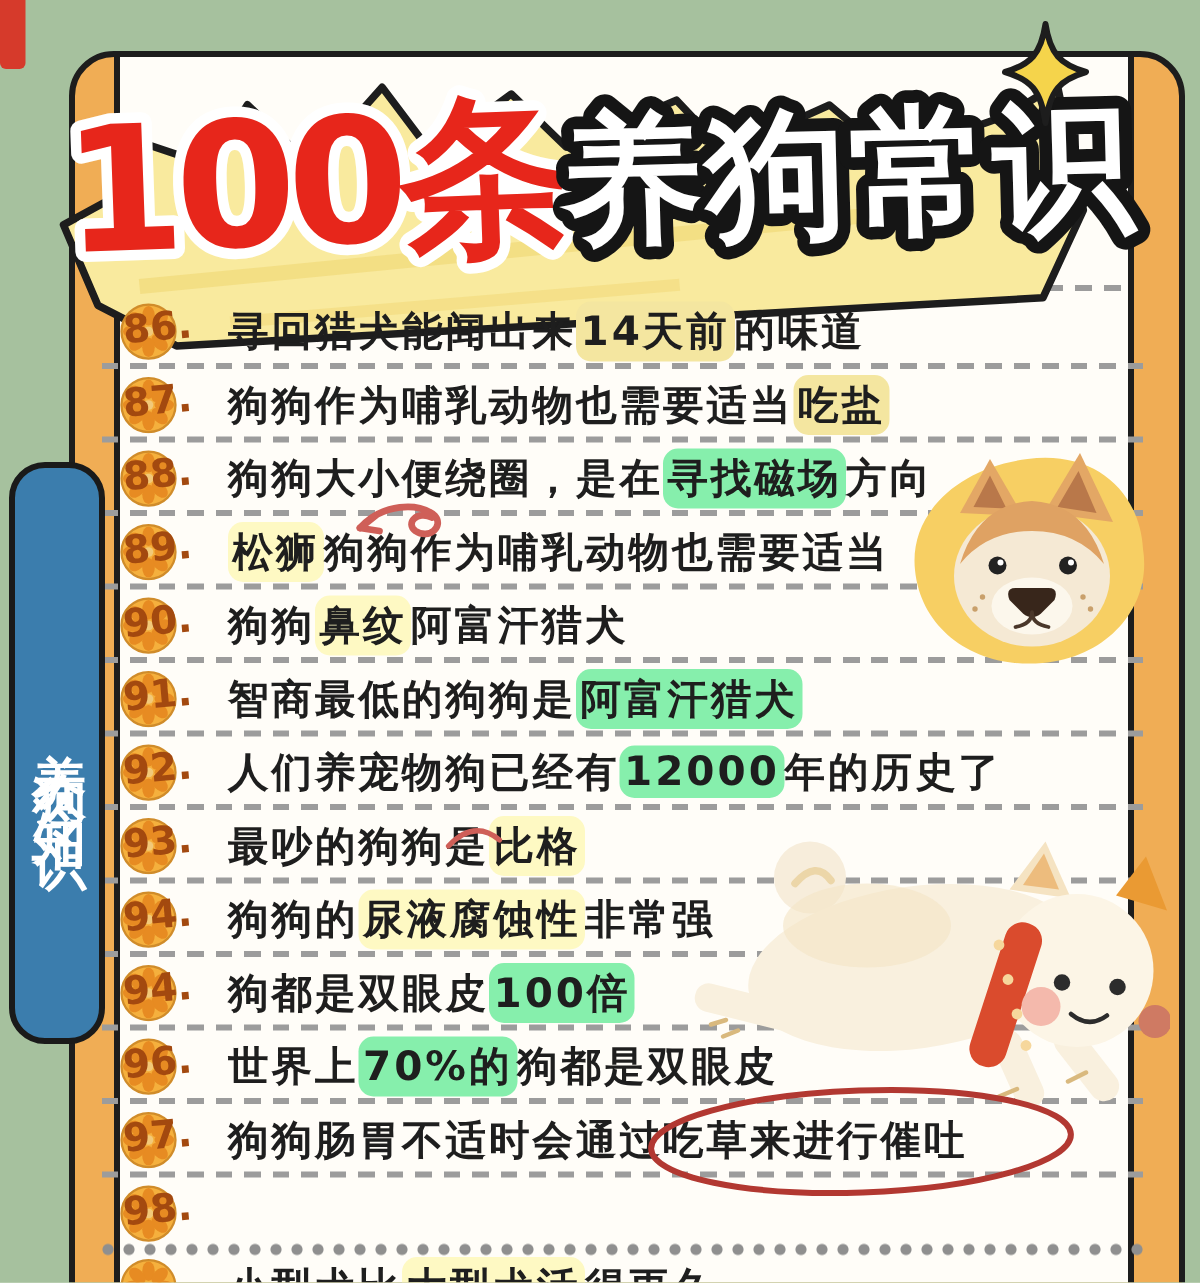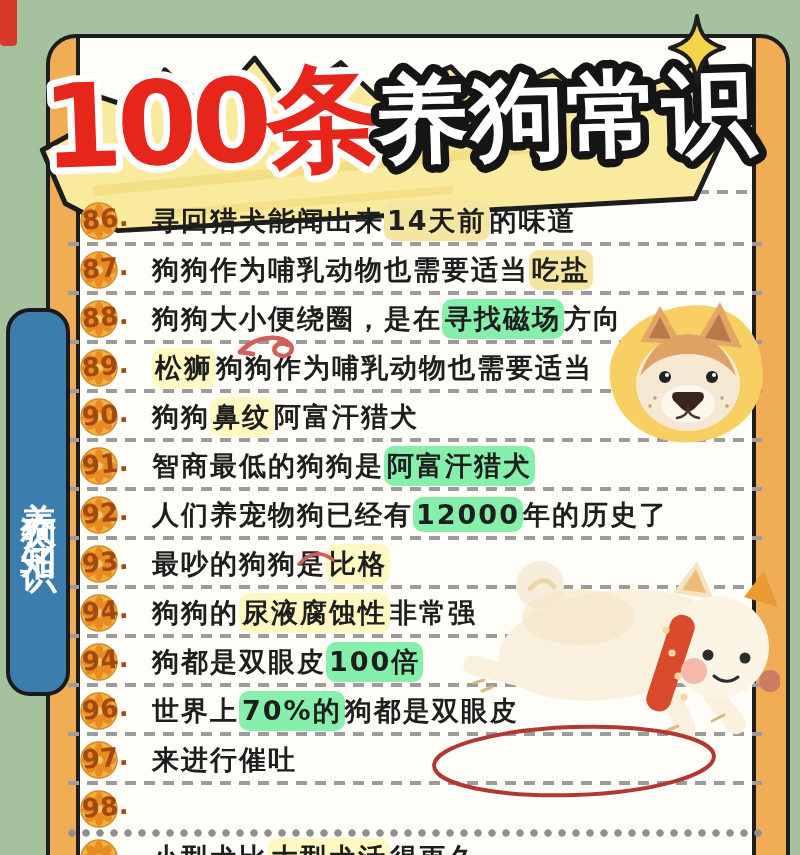--- a/index.html
+++ b/index.html
@@ -367,20 +367,21 @@
       <ellipse cx="19" cy="8.5" rx="4.2" ry="6.5" transform="rotate(180 19 19)"></ellipse>
       <ellipse cx="19" cy="8.5" rx="4.2" ry="6.5" transform="rotate(225 19 19)"></ellipse>
       <ellipse cx="19" cy="8.5" rx="4.2" ry="6.5" transform="rotate(270 19 19)"></ellipse>
       <ellipse cx="19" cy="8.5" rx="4.2" ry="6.5" transform="rotate(315 19 19)"></ellipse>
     </g>
     <circle cx="19" cy="19" r="3.2" fill="#f2c979"></circle>
   </svg>
 <span class="num">97.</span>
         </span>
         <span class="text">
+          <span>狗狗肠胃不适时会通过吃草</span>
           <span>来进行催吐</span>
         </span>
         <div class="divider"></div>
       </div>
       <div class="row">
         <span class="badge">
   <svg width="38" height="38" viewBox="0 0 38 38">
     <circle cx="19" cy="19" r="18" fill="#f5b03d" stroke="#d08c2a" stroke-width="1.5"></circle>
     <g fill="#e78b22">
       <ellipse cx="19" cy="8.5" rx="4.2" ry="6.5"></ellipse>

